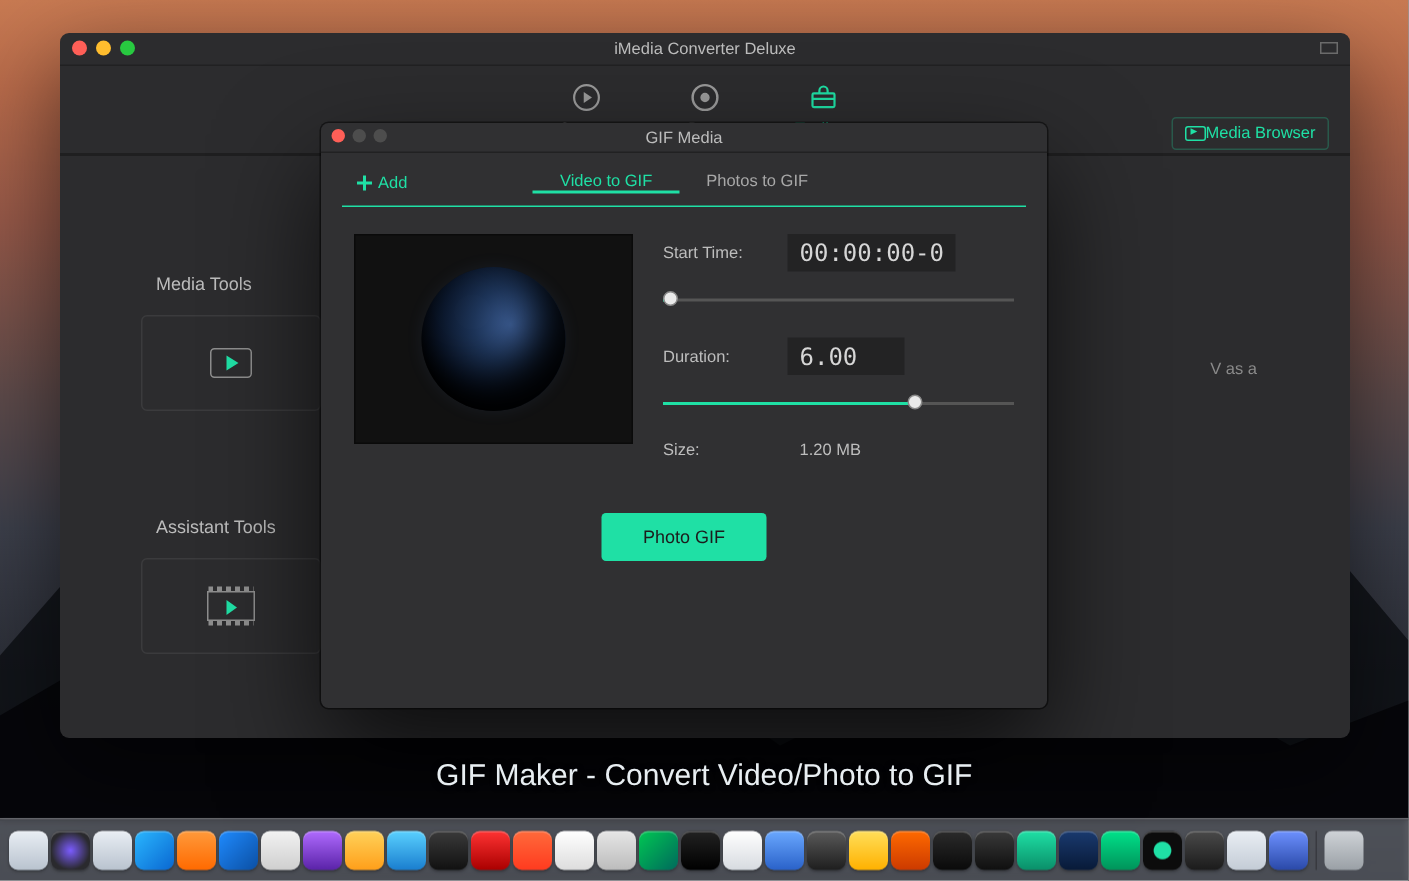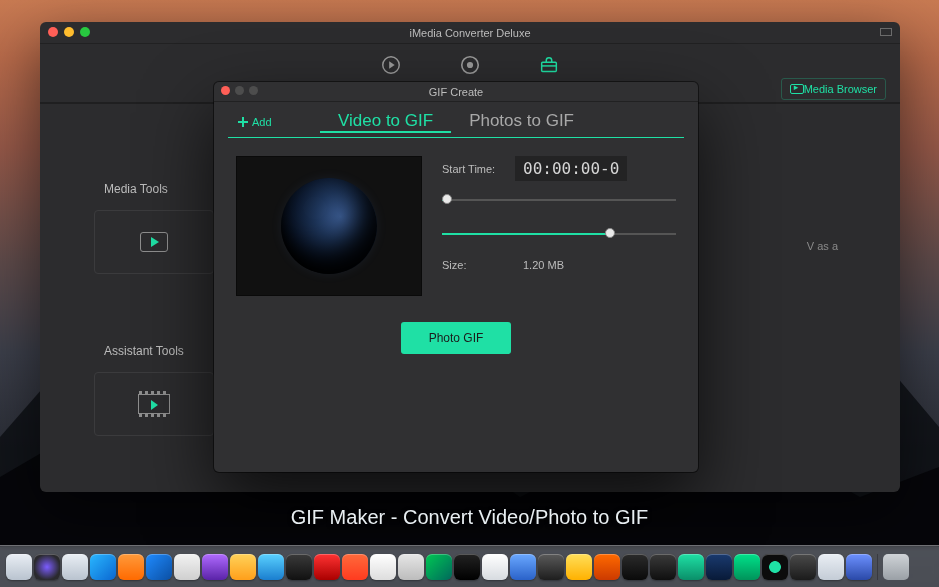--- a/index.html
+++ b/index.html
@@ -95,36 +95,36 @@
     position:relative; margin-top:4px;
   }
   .add-btn{
     display:flex;align-items:center;gap:4px;color:#1fe0a5;font-size:11px;
     padding:3px 10px; cursor:pointer;
   }
   .plus{width:10px;height:10px;position:relative;}
   .plus::before,.plus::after{content:"";position:absolute;background:#1fe0a5;}
   .plus::before{left:4px;top:0;width:2px;height:10px;}
   .plus::after{left:0;top:4px;width:10px;height:2px;}
-  .mtab{ color:#a8a8a8; font-size:17px; padding:0 18px; height:100%; display:flex;align-items:flex-end; cursor:pointer;}
+  .mtab{ color:#a8a8a8; font-size:11px; padding:0 18px; height:100%; display:flex;align-items:flex-end; cursor:pointer;}
   .mtab.active{ color:#1fe0a5; border-bottom:2px solid #1fe0a5; margin-bottom:-1px;}
   .mtabs-center{position:absolute;left:0;right:0;display:flex;justify-content:center;gap:0;}
 
   .content{ display:flex; gap:20px; padding:18px 8px 0;}
   .preview{
     width:186px;height:140px;background:#111;display:flex;align-items:center;justify-content:center;
     box-shadow: inset 0 0 0 1px #0a0a0a;
   }
   .globe{width:96px;height:96px;border-radius:50%;
     background:radial-gradient(circle at 62% 40%, #3a5a8f 0%, #1d3458 30%, #0a1528 58%, #000 78%);
     box-shadow: inset -14px -18px 28px rgba(0,0,0,.95), 0 0 12px rgba(120,170,255,.08);
     position:relative;
   }
   .controls{flex:1; font-size:11px; color:#bdbdbd;}
-  .row{display:flex;align-items:center;gap:10px; margin-bottom:10px;}
+  .row{display:flex;align-items:center;gap:20px; margin-bottom:10px;}
   .row label{width:63px; color:#bdbdbd;}
   .valbox{background:#232324;padding:3px 8px;color:#d6d6d6;font-family:Menlo,monospace;font-size:16px;min-width:78px;display:inline-block;}
   .slider{position:relative;height:18px;margin:2px 0 16px;}
   .track{position:absolute;left:0;right:0;top:8px;height:2px;background:#555;}
   .track .fill{position:absolute;left:0;top:0;height:2px;background:#1fe0a5;}
   .thumb{position:absolute;top:3px;width:10px;height:10px;border-radius:50%;background:#eaeaea;border:1px solid #888;}
 
   .cta{
     display:block; margin:26px auto 0;
     background:#1fe0a5;color:#1c1c1c;border:none;
@@ -228,21 +228,21 @@
     </div>
   </div>
 
   <div class="modal">
     <div class="titlebar">
       <div class="traffic">
         <div class="dot red"></div>
         <div class="dot g1"></div>
         <div class="dot g1"></div>
       </div>
-      <div class="title">GIF Create</div>
+      <div class="title">GIF Media</div>
     </div>
 
     <div class="modal-body">
       <div class="modal-tabs">
         <div class="add-btn">
           <span class="plus"></span>
           <span>Add</span>
         </div>
         <div class="mtabs-center">
           <div class="mtab active">
@@ -263,20 +263,24 @@
             <label>Start Time:</label>
             <span class="valbox">00:00:00-0</span>
           </div>
           <div class="slider">
             <div class="track">
                 <div class="fill" id="fill-start" style="width: 2%;"></div>
               </div>
             <div class="thumb" id="thumb-start" style="left: calc(2% - 5px);"></div>
           </div>
 
+          <div class="row">
+            <label>Duration:</label>
+            <span class="valbox">6.00</span>
+          </div>
           <div class="slider">
             <div class="track">
                 <div class="fill" id="fill-dur" style="width: 72%;"></div>
               </div>
             <div class="thumb" id="thumb-dur" style="left: calc(72% - 5px);"></div>
           </div>
 
           <div class="row" style="margin-top:4px;">
             <label>Size:</label>
             <span style="margin-left:8px;">1.20 MB</span>

